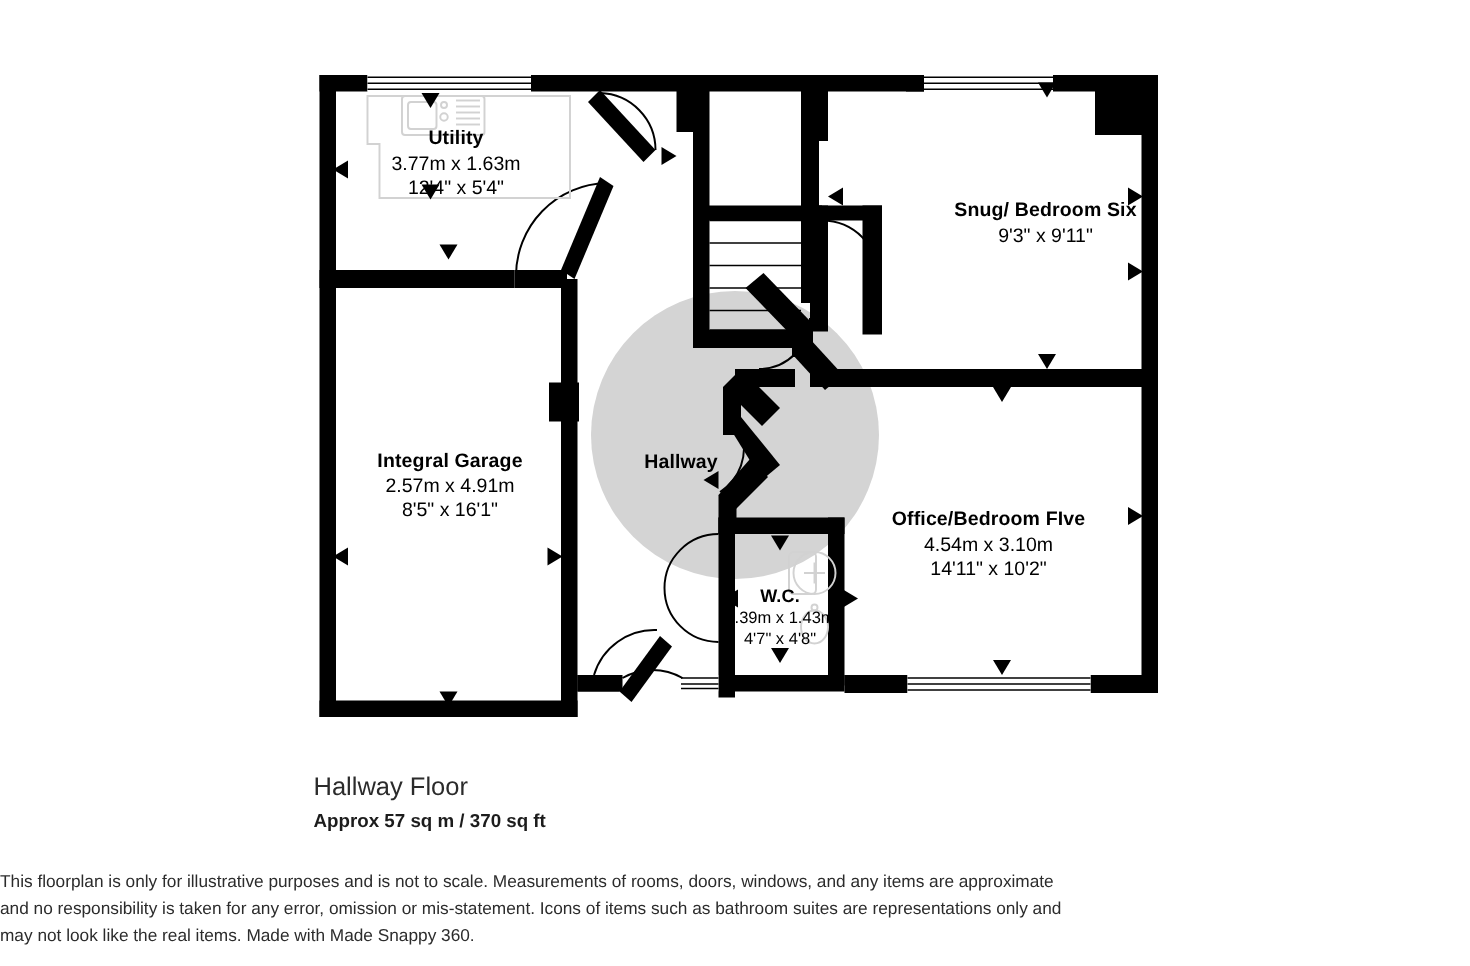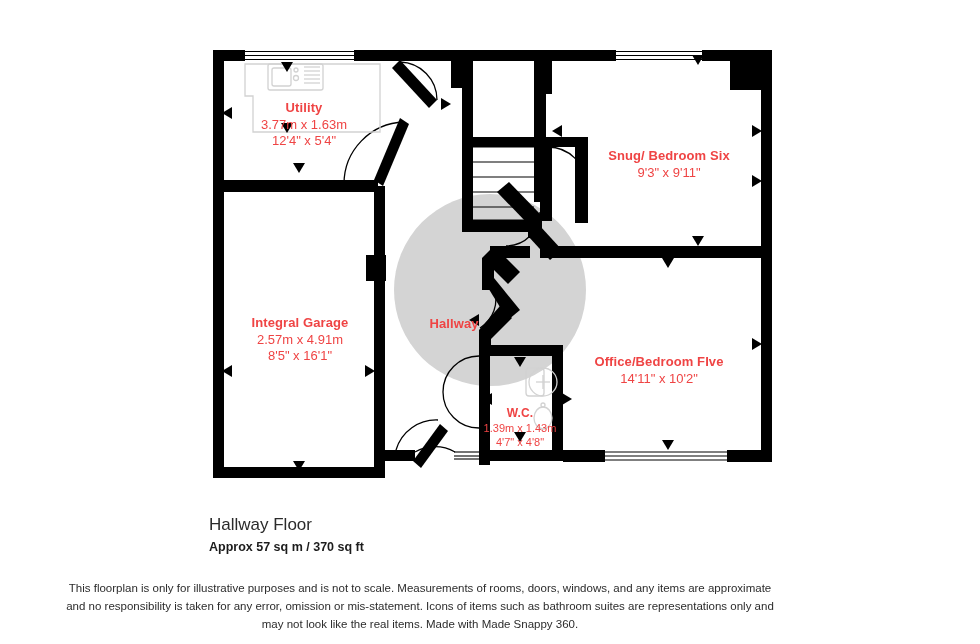--- a/index.html
+++ b/index.html
@@ -30,25 +30,24 @@
   .wall { fill: #000000; }
   .floor-fill { fill: #ffffff; }
   .win-line { stroke: #000000; stroke-width: 1.1; fill: none; }
   .door-arc { stroke: #000000; stroke-width: 1.3; fill: none; }
   .fixture { stroke: #d2d2d2; stroke-width: 1.3; fill: none; }
   .arrow { fill: #000000; }
 
   .room-label {
     position: absolute;
     text-align: center;
-    color: #ef4444;
+    color: #000000;
     line-height: 1.28;
     pointer-events: none;
     white-space: nowrap;
-    margin-top: 16px;
   }
   .room-name {
     font-weight: bold;
     font-size: 13px;
     letter-spacing: 0.1px;
   }
   .room-dim {
     font-size: 13px;
     font-weight: normal;
   }
@@ -98,21 +97,20 @@
     position: absolute;
     left: 209px; top: 540px;
     font-size: 12.5px;
     font-weight: bold;
     color: #1c1c1c;
   }
   .disclaimer {
     position: absolute;
     left: 0; top: 580px;
     width: 840px;
-    text-align: center;
     font-size: 11.5px;
     line-height: 1.55;
     color: #2c2c2c;
   }
   .disclaimer span { display: block; }
 </style>
 </head>
 <body>
 
 <div id="floorplan-root">
@@ -299,37 +297,38 @@
       <polygon points="479,314 469,320 479,326"></polygon>
     </g>
   </svg>
 
   <div class="room-label" style="left:214px; top:84px; width:180px;">
     <div class="room-name">Utility</div>
     <div class="room-dim">3.77m x 1.63m</div>
     <div class="room-dim">12'4" x 5'4"</div>
   </div>
 
-  <div class="room-label" style="left:578px; top:132px; width:182px;">
+  <div class="room-label" style="left:606px; top:132px; width:182px;">
     <div class="room-name">Snug/ Bedroom Six</div>
     <div class="room-dim">9'3" x 9'11"</div>
   </div>
 
   <div class="room-label" style="left:209px; top:299px; width:182px;">
     <div class="room-name">Integral Garage</div>
     <div class="room-dim">2.57m x 4.91m</div>
     <div class="room-dim">8'5" x 16'1"</div>
   </div>
 
   <div class="room-label" style="left:408px; top:300px; width:92px; z-index:3;">
     <div class="room-name">Hallway</div>
   </div>
 
   <div class="room-label" style="left:568px; top:338px; width:182px;">
     <div class="room-name">Office/Bedroom FIve</div>
+    <div class="room-dim">4.54m x 3.10m</div>
     <div class="room-dim">14'11" x 10'2"</div>
   </div>
 
   <div class="room-label" style="left:465px; top:390px; width:110px; z-index:3;">
     <div class="room-name" style="font-size:12px;">W.C.</div>
     <div class="room-dim" style="font-size:11px;">1.39m x 1.43m</div>
     <div class="room-dim" style="font-size:11px;">4'7" x 4'8"</div>
   </div>
 
   <div class="footer-title">Hallway Floor</div>

